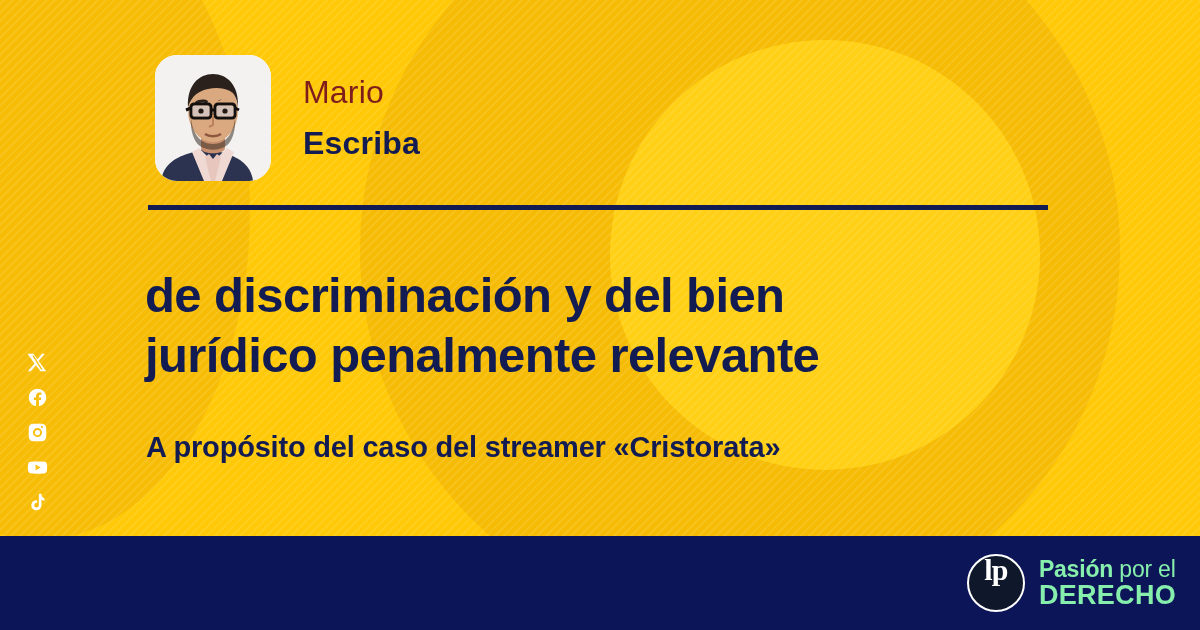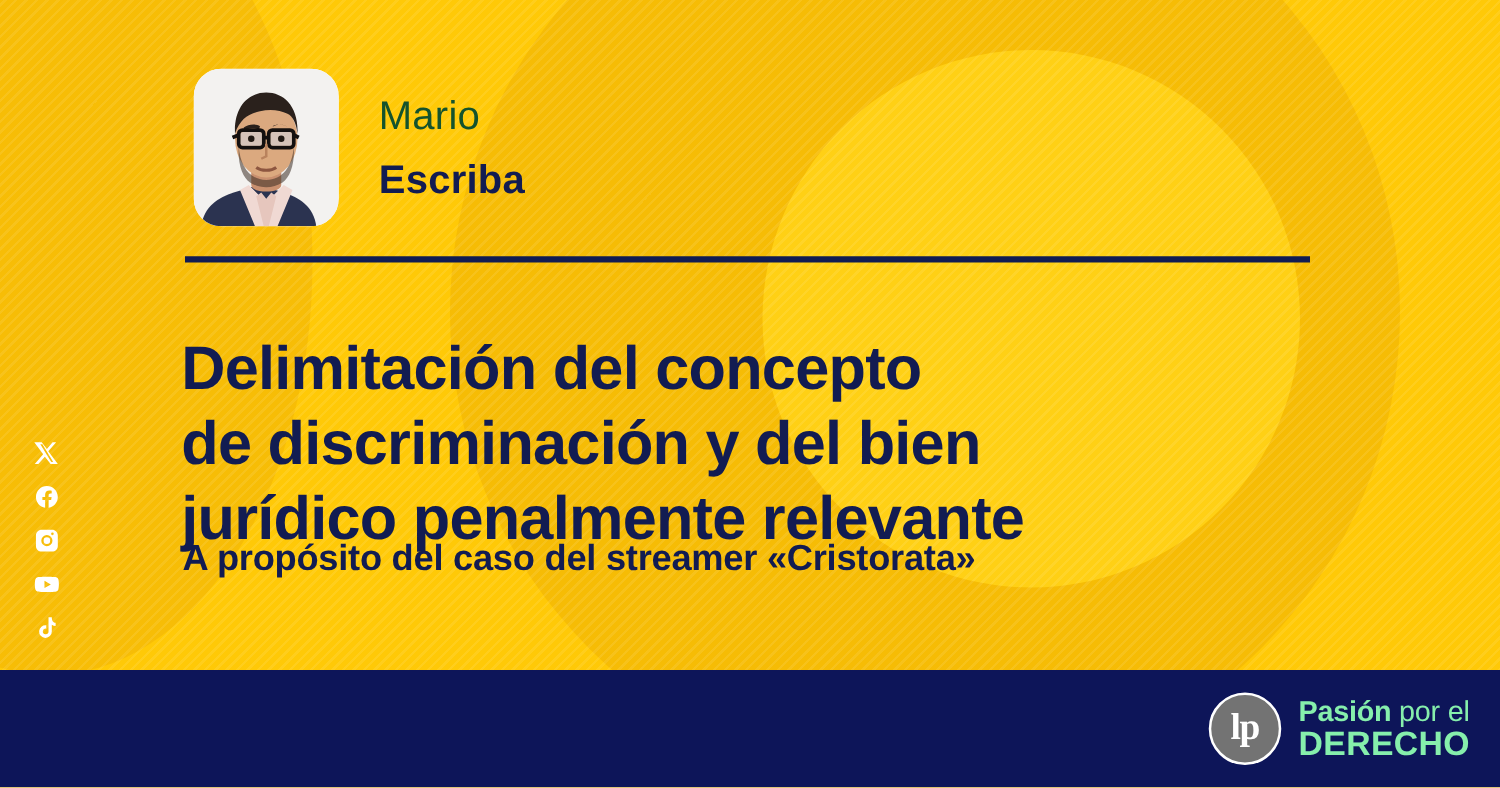--- a/index.html
+++ b/index.html
@@ -104,21 +104,21 @@
   .avatar svg { display:block; width:100%; height:100%; }
   .author-names {
     margin-left: 32px;
     line-height: 1.02;
     color: #121C52;
   }
   .author-first {
     font-size: 32px;
     font-weight: 400;
     letter-spacing: 0.2px;
-    color: #14532d;
+    color: #7f1d1d;
   }
   .author-last {
     font-size: 32px;
     font-weight: 700;
     letter-spacing: 0.2px;
     color: #121C52;
     margin-top: 18px;
   }
 
   
@@ -175,24 +175,24 @@
     right: 24px;
     top: 50%;
     transform: translateY(-50%);
     display: flex;
     align-items: center;
   }
   .brand-mark {
     width: 54px;
     height: 54px;
     border-radius: 50%;
-    background: #737373;
+    background: #0f172a;
     border: 2px solid #ffffff;
     display: flex;
-    align-items: center;
+    align-items: flex-start;
     justify-content: center;
     flex: 0 0 auto;
   }
   .brand-mark span {
     font-family: "Liberation Serif", serif;
     font-weight: 700;
     font-size: 30px;
     color: #ffffff;
     line-height: 1;
     letter-spacing: -1px;
@@ -287,21 +287,20 @@
     </div>
     <div class="author-names">
       <div class="author-first">Mario</div>
       <div class="author-last">Escriba</div>
     </div>
   </div>
 
   <div class="divider"></div>
 
   <h1 class="headline">
-    <span class="hl-line">Delimitación del concepto</span>
     <span class="hl-line">de discriminación y del bien</span>
     <span class="hl-line">jurídico penalmente relevante</span>
   </h1>
 
   <div class="subtitle">A propósito del caso del streamer «Cristorata»</div>
 
   <div class="footer">
     <div class="brand">
       <div class="brand-mark">
         <span>lp</span>

